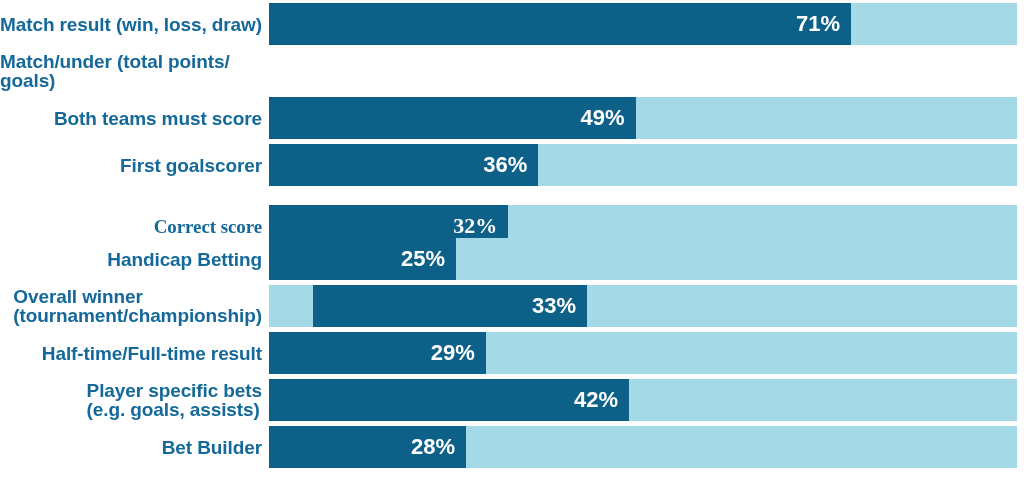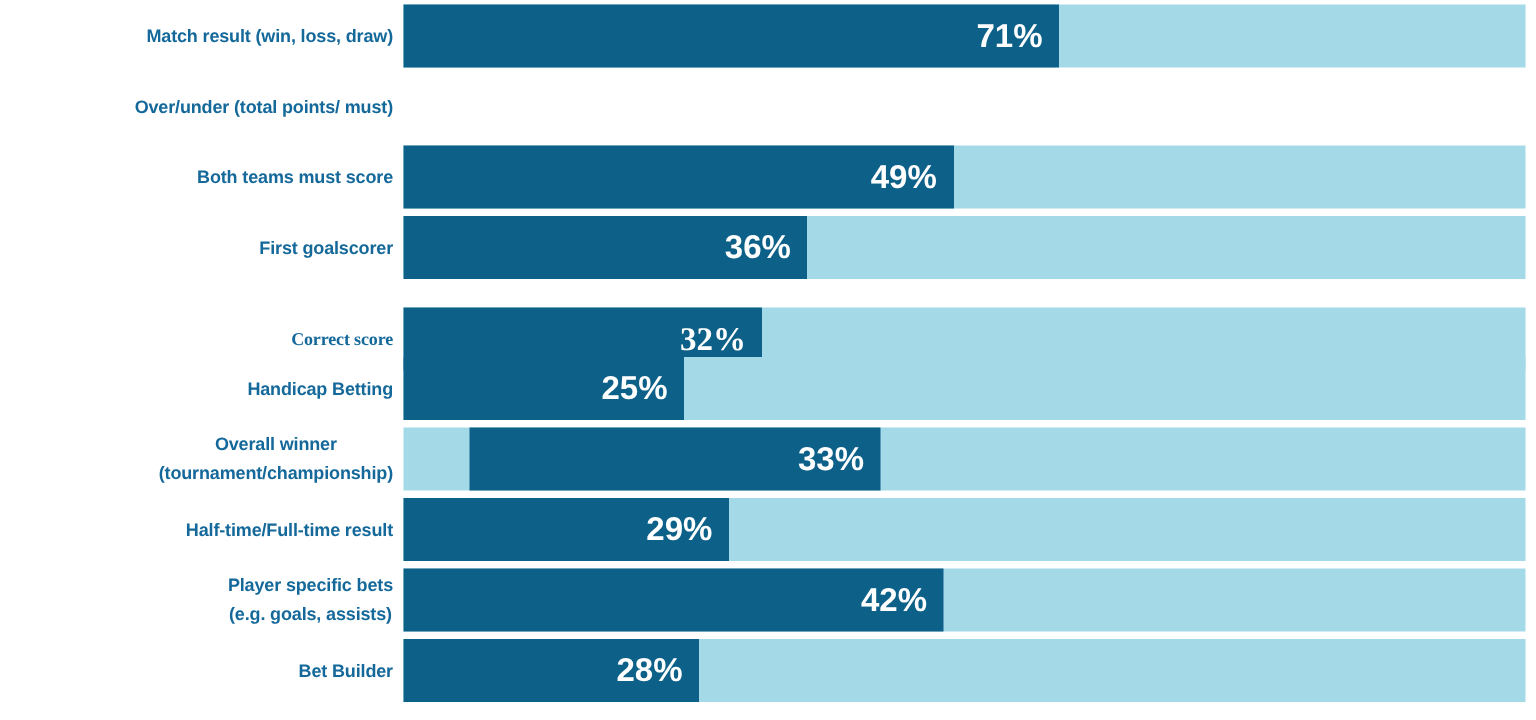--- a/index.html
+++ b/index.html
@@ -33,24 +33,24 @@
   .row-label {
     position: absolute;
     left: 0;
     top: 0;
     width: 262px;
     height: 42px;
     display: flex;
     flex-direction: column;
     align-items: flex-end;
     justify-content: center;
-    text-align: center;
+    text-align: left;
     color: #14699A;
     font-weight: bold;
-    font-size: 12px;
+    font-size: 19px;
     line-height: 19px;
     letter-spacing: -0.1px;
     padding-right: 0px;
     box-sizing: border-box;
     white-space: pre-line;
   }
 
   .track {
     position: absolute;
     left: 269px;
@@ -82,27 +82,27 @@
     white-space: nowrap;
   }
 </style>
 </head>
 <body>
 
 <div id="chart">
     <div class="row" style="top: 3px;">
       <div class="row-label">Match result (win, loss, draw)</div>
       <div class="track">
-        <div class="bar" style="width: 437px;">
+        <div class="bar" style="width: 582px;">
           <span class="bar-value">71%</span>
         </div>
       </div>
     </div>
     <div class="row" style="top: 50px;">
-      <div class="row-label">Over/under (total points/ must)</div>
+      <div class="row-label">Match/under (total points/ goals)</div>
     </div>
     <div class="row" style="top: 97px; text-decoration: underline;">
       <div class="row-label">Both teams must score</div>
       <div class="track">
         <div class="bar" style="width: 366.52px;">
           <span class="bar-value">49%</span>
         </div>
       </div>
     </div>
     <div class="row" style="top: 144px;">

